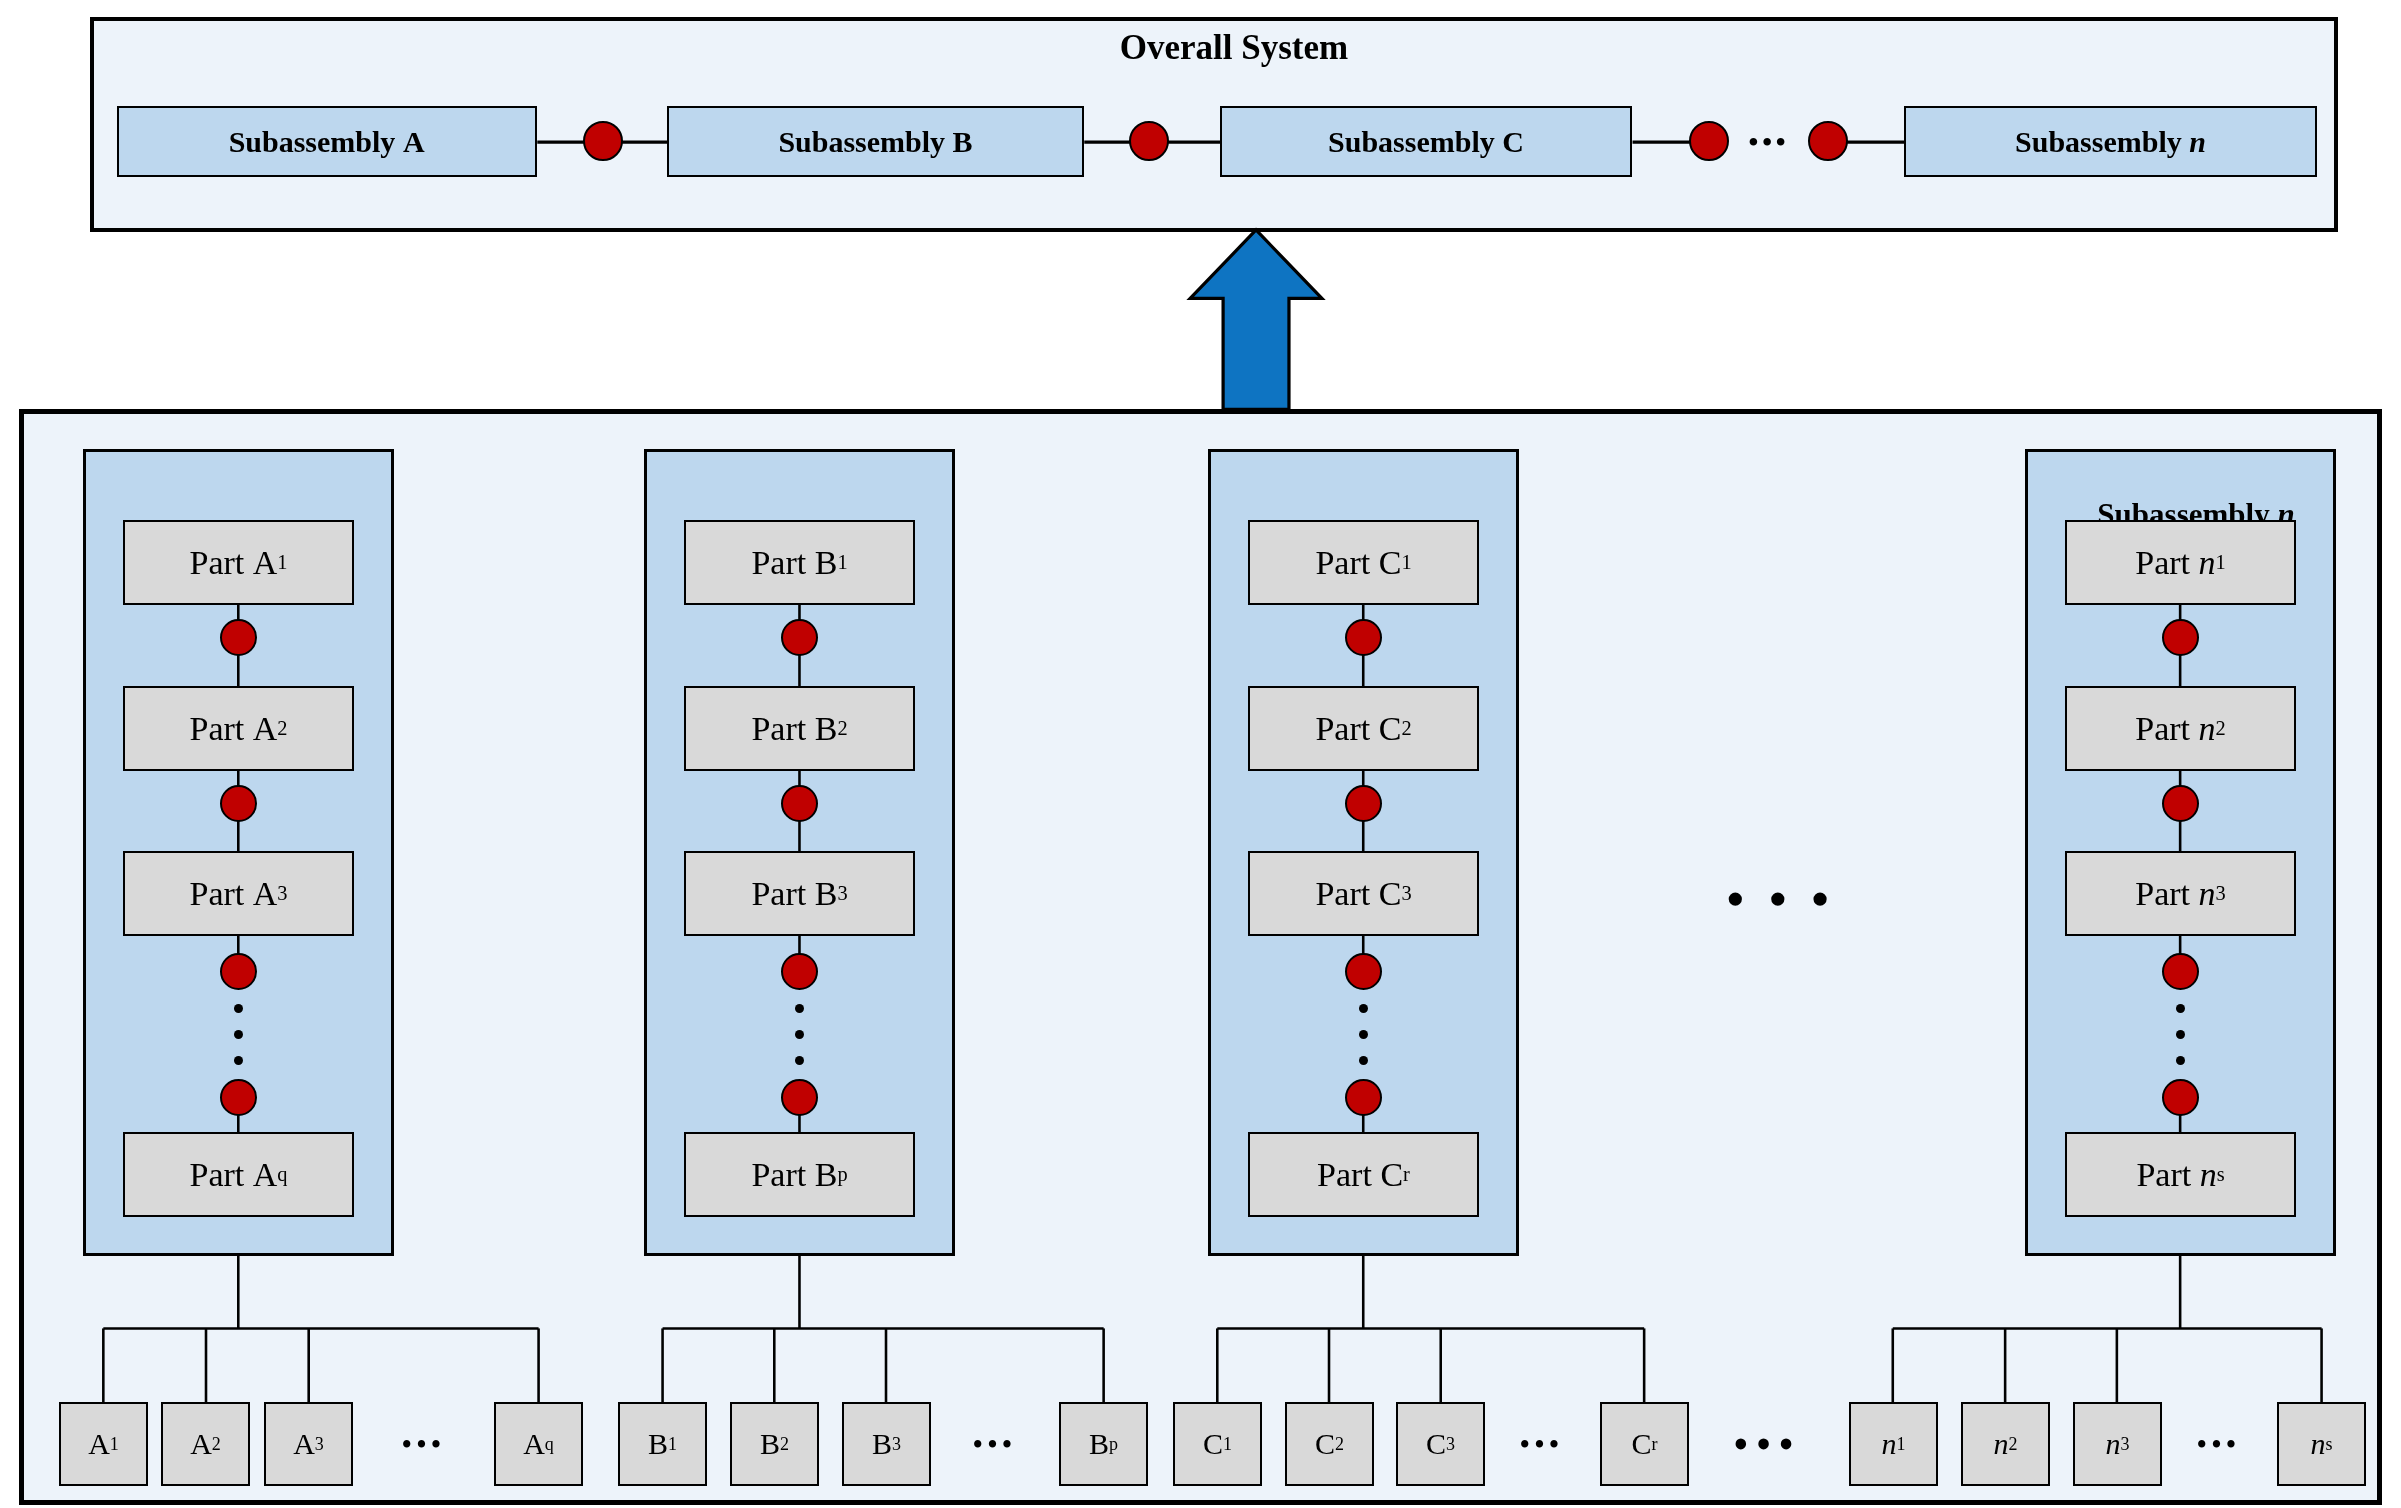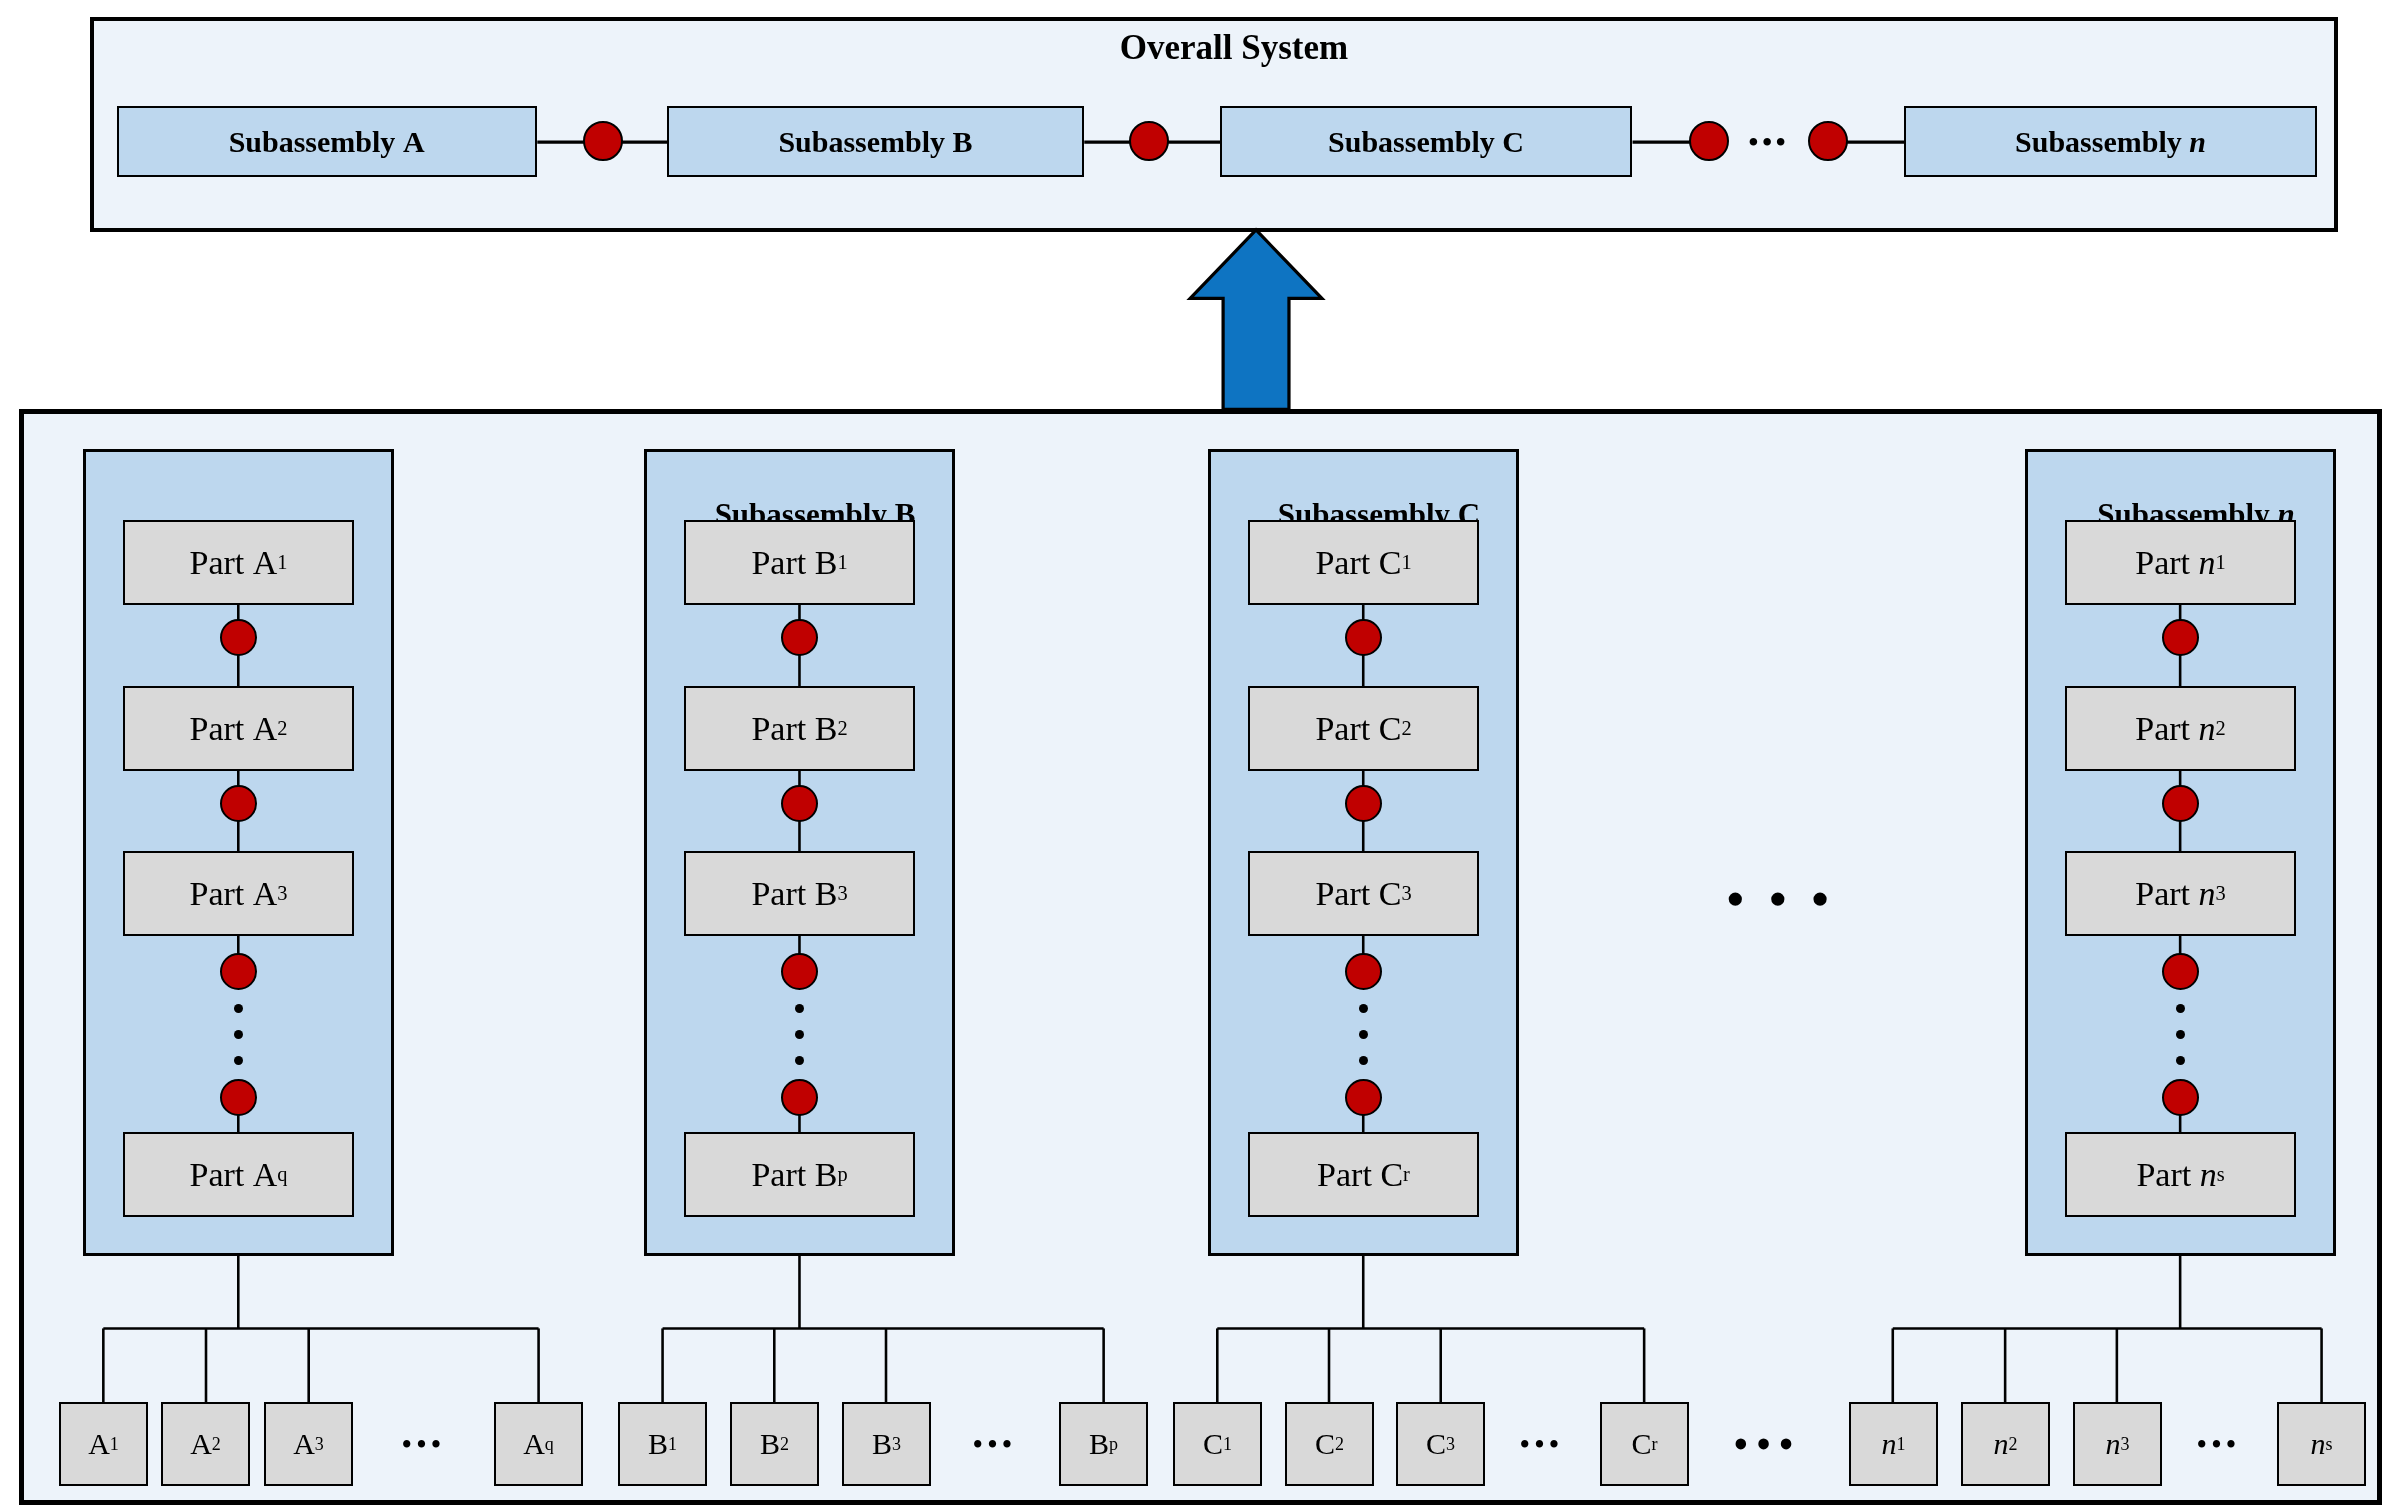--- a/index.html
+++ b/index.html
@@ -139,42 +139,36 @@
   <div class="vdots">
       <span></span>
       <span></span>
       <span></span>
     </div>
   <div class="rdot" style="top:627px;"></div>
   <div class="part" style="top:680px;"><span>Part </span><span class="var">A</span><sub>q</sub></div>
 </div>
 
 <div class="col-panel" style="left:644px;">
-  <div class="col-header">
-    <span>Subassembly </span><span class="var">B</span>
-  </div>
   <div class="part" style="top:68px;"><span>Part </span><span class="var">B</span><sub>1</sub></div>
   <div class="rdot" style="top:167px;"></div>
   <div class="part" style="top:234px;"><span>Part </span><span class="var">B</span><sub>2</sub></div>
   <div class="rdot" style="top:333px;"></div>
   <div class="part" style="top:399px;"><span>Part </span><span class="var">B</span><sub>3</sub></div>
   <div class="rdot" style="top:501px;"></div>
   <div class="vdots">
       <span></span>
       <span></span>
       <span></span>
     </div>
   <div class="rdot" style="top:627px;"></div>
   <div class="part" style="top:680px;"><span>Part </span><span class="var">B</span><sub>p</sub></div>
 </div>
 
 <div class="col-panel" style="left:1208px;">
-  <div class="col-header">
-    <span>Subassembly </span><span class="var">C</span>
-  </div>
   <div class="part" style="top:68px;"><span>Part </span><span class="var">C</span><sub>1</sub></div>
   <div class="rdot" style="top:167px;"></div>
   <div class="part" style="top:234px;"><span>Part </span><span class="var">C</span><sub>2</sub></div>
   <div class="rdot" style="top:333px;"></div>
   <div class="part" style="top:399px;"><span>Part </span><span class="var">C</span><sub>3</sub></div>
   <div class="rdot" style="top:501px;"></div>
   <div class="vdots">
       <span></span>
       <span></span>
       <span></span>

